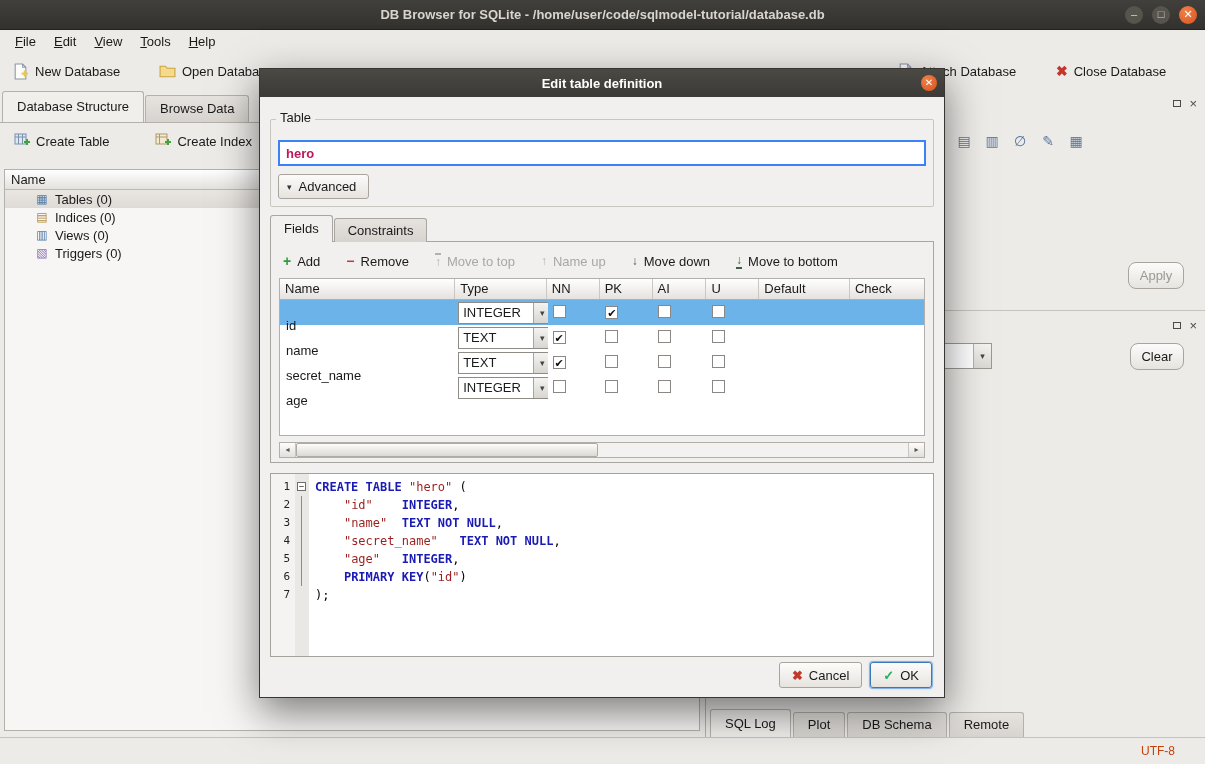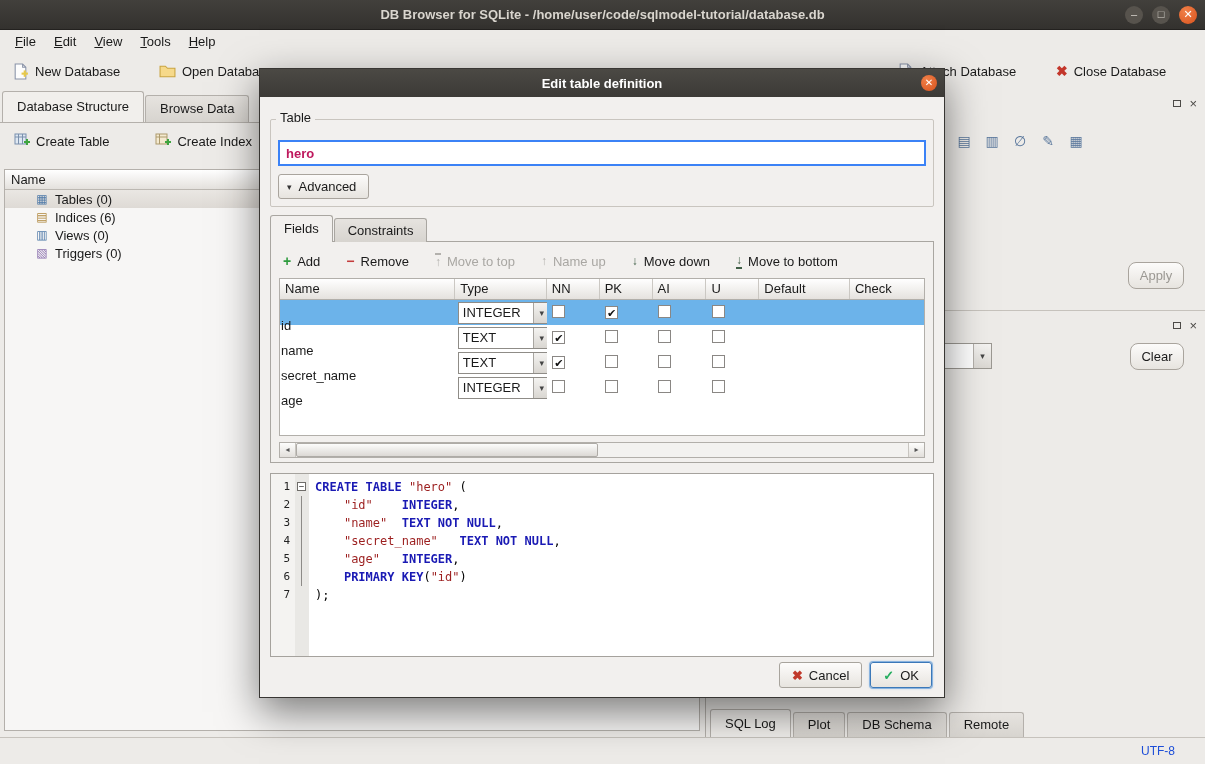--- a/index.html
+++ b/index.html
@@ -65,21 +65,21 @@
     background:linear-gradient(#f4f3f1,#dbd8d3); text-align:center; line-height:24px; font-size:9px; color:#444; }
 
   .dock-tabs { position:absolute; left:4px; bottom:0; height:28px; display:flex; align-items:flex-end; gap:2px; }
   .btab { height:25px; line-height:24px; padding:0 14px;
     background:linear-gradient(#e6e3df,#d7d4cf); border:1px solid #b4b0ab; border-bottom:none;
     border-radius:3px 3px 0 0; }
   .btab.active { background:#f1efec; height:28px; line-height:27px; }
 
   .statusbar { position:absolute; left:0; right:0; bottom:0; height:27px;
     background:#edebe8; border-top:1px solid #c6c2bc; }
-  .statusbar .enc { position:absolute; right:30px; top:0; line-height:26px; font-size:12px; color:#1d4ed8; }
+  .statusbar .enc { position:absolute; right:30px; top:0; line-height:26px; font-size:12px; color:#c2410c; }
 
   
   .dialog { position:absolute; left:259px; top:68px; width:686px; height:630px; z-index:50;
     background:#f2f0ee; border:1px solid #383633; box-shadow:0 14px 38px rgba(0,0,0,.5); }
   .dlg-titlebar { height:28px; background:linear-gradient(#4b4944,#3c3a36);
     display:flex; align-items:center; justify-content:center; position:relative; }
   .dlg-titlebar .t { color:#fff; font-weight:bold; }
   .dlg-close { position:absolute; right:7px; top:6px; width:16px; height:16px; border-radius:50%;
     background:radial-gradient(circle at 35% 30%, #f08048, #d9531e); color:#fff; font-size:10px;
     line-height:15px; text-align:center; }
@@ -118,21 +118,21 @@
   .fields-table { position:absolute; left:8px; right:8px; top:36px; bottom:26px;
     border:1px solid #b2afaa; background:#fff; overflow:hidden; }
   .fhdr { display:flex; height:21px; background:linear-gradient(#ffffff,#e5e2de);
     border-bottom:1px solid #b2afaa; }
   .hcell { padding:2px 0 0 5px; border-right:1px solid #cbc8c3; overflow:hidden; white-space:nowrap; }
   .c0{width:190px;} .c1{width:99px;} .c2{width:57px;} .c3{width:57px;}
   .c4{width:58px;} .c5{width:57px;} .c6{width:98px;} .c7{width:80px; border-right:none;}
   .frow { display:flex; height:25px; align-items:center; }
   .frow.selected { background:#6cb3ea; }
   .cell { overflow:hidden; white-space:nowrap; }
-  .namec { padding-left:1px;margin-top:26px; }
+  .namec { padding-left:6px;margin-top:26px; }
   .combo { width:93px; height:22px; margin-left:2px; background:#fff;
     border:1px solid #8f8c87; display:flex; }
   .combo-text { flex:1; padding:2px 0 0 4px; }
   .combo-arrow { width:17px; border-left:1px solid #a8a5a0;
     background:linear-gradient(#f4f3f1,#d9d6d1); text-align:center; line-height:20px; font-size:9px; color:#444; }
   .cb { width:13px; height:13px; margin-left:5px; display:inline-block; background:#fff;
     border:1px solid #8a8784; font-size:11px; line-height:12px; text-align:center; color:#111; }
 
   .hscroll { position:absolute; left:8px; right:8px; bottom:4px; height:16px;
     border:1px solid #b2afaa; background:#f3f2f0; display:flex; }
@@ -253,21 +253,21 @@
   </div>
   <div class="tree">
     <div class="tree-header">Name</div>
     <div id="tree-items">
         <div class="tree-item current">
           <span class="tree-ico" style="color: rgb(78, 121, 168);">▦</span>
           <span>Tables (0)</span>
         </div>
         <div class="tree-item">
           <span class="tree-ico" style="color: rgb(176, 136, 62);">▤</span>
-          <span>Indices (6)</span>
+          <span>Indices (0)</span>
         </div>
         <div class="tree-item">
           <span class="tree-ico" style="color: rgb(78, 121, 168);">▥</span>
           <span>Views (0)</span>
         </div>
         <div class="tree-item">
           <span class="tree-ico" style="color: rgb(138, 111, 174);">▧</span>
           <span>Triggers (0)</span>
         </div>
       </div>

